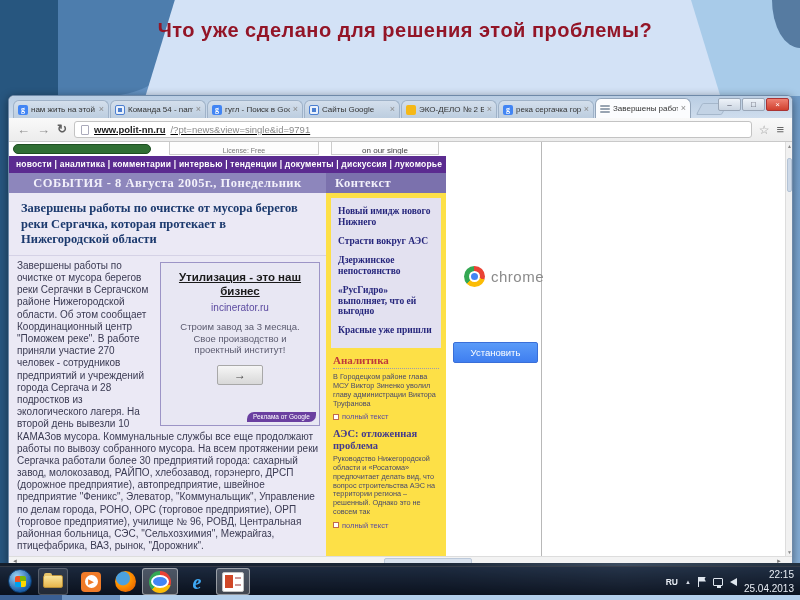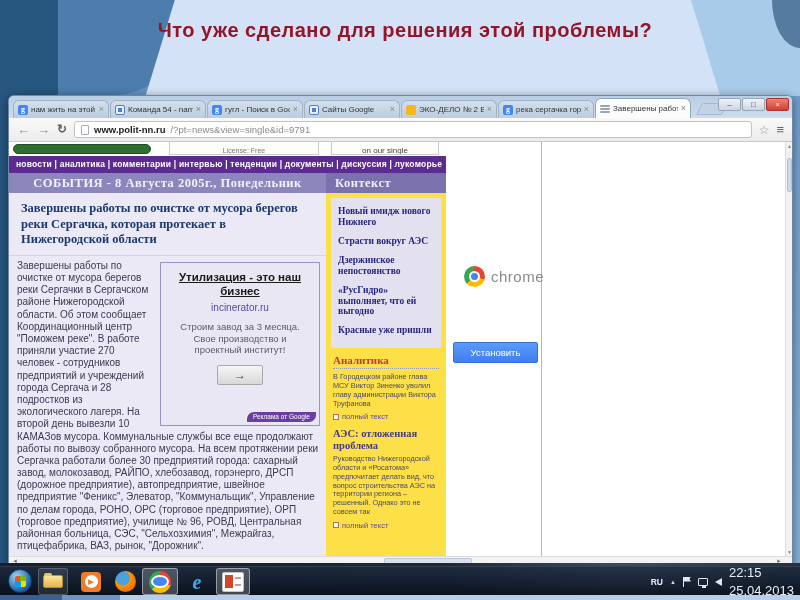--- a/index.html
+++ b/index.html
@@ -48,21 +48,21 @@
       background:linear-gradient(#eef3f9,#ccd6e2);font-size:8px;line-height:11px;
       text-align:center;color:#445;}
   .wc.close{background:linear-gradient(#ef8071,#d0402e);border-color:#a33;color:#fff;}
 
   .toolbar{position:absolute;top:22px;left:0;right:0;height:24px;
            background:linear-gradient(#f9f9f9,#ececec);border-bottom:1px solid #c9c9c9;
            display:flex;align-items:center;padding:0 8px;gap:7px;}
   .navbtn{color:#8f8f8f;font-size:13px;line-height:13px;}
   .navbtn.reload{color:#5f5f5f;font-size:12px;font-weight:bold;}
   .urlbar{flex:1;height:17px;background:#fff;border:1px solid #c3c3c3;border-radius:3px;
-          display:flex;align-items:center;padding:0 6px;gap:5px;font-size:9.5px;overflow:hidden;}
+          display:flex;align-items:center;padding:0 6px;gap:5px;font-size:9.5px;overflow:hidden;text-decoration:underline;}
   .pageicon{width:8px;height:10px;background:#fff;border:1px solid #aab;border-radius:1px;}
   .domain{color:#1c1c1c;font-weight:bold;white-space:nowrap;}
   .path{color:#8a8a8a;white-space:nowrap;}
   .staricon{color:#9a9a9a;font-size:12px;}
   .menuicon{color:#666;font-size:13px;font-weight:bold;}
 
   .content{position:absolute;top:46px;left:0;width:783px;height:414px;background:#fff;overflow:hidden;}
 
   
   .greenpill{position:absolute;left:4px;top:2px;width:138px;height:10px;background:#2f6e33;
@@ -182,21 +182,21 @@
   .traylang{font-size:8.5px;font-weight:bold;}
   .trayexpand{font-size:6px;color:#d8dee8;}
   .flagicon{width:8px;height:10px;position:relative;}
   .flagicon::before{content:"";position:absolute;left:0;top:0;width:1px;height:10px;background:#dfe6ee;}
   .flagicon::after{content:"";position:absolute;left:1px;top:0;width:7px;height:5px;background:#dfe6ee;
                    clip-path:polygon(0 0,100% 0,80% 50%,100% 100%,0 100%);}
   .neticon{width:10px;height:8px;border:1px solid #dfe6ee;border-radius:1px;position:relative;}
   .neticon::after{content:"";position:absolute;left:3px;bottom:-3px;width:4px;height:2px;background:#dfe6ee;}
   .volicon{width:0;height:0;border-top:4px solid transparent;border-bottom:4px solid transparent;
            border-right:7px solid #dfe6ee;}
-  .trayclock{font-size:13px;line-height:1.35;padding-right:4px;}
+  .trayclock{font-size:10px;line-height:1.35;text-align:right;padding-right:4px;}
 
   #bottomstrip{position:absolute;left:0;top:595px;width:800px;height:5px;background:#b3cfeb;}
   #bottomstrip .seg1{position:absolute;left:0;top:0;width:62px;height:5px;background:#3a5f92;}
   #bottomstrip .seg2{position:absolute;left:62px;top:0;width:58px;height:5px;background:#6e94c2;}
 </style>
 </head>
 <body>
 
 <div id="slide">
   <div class="bg-darkband"></div>

